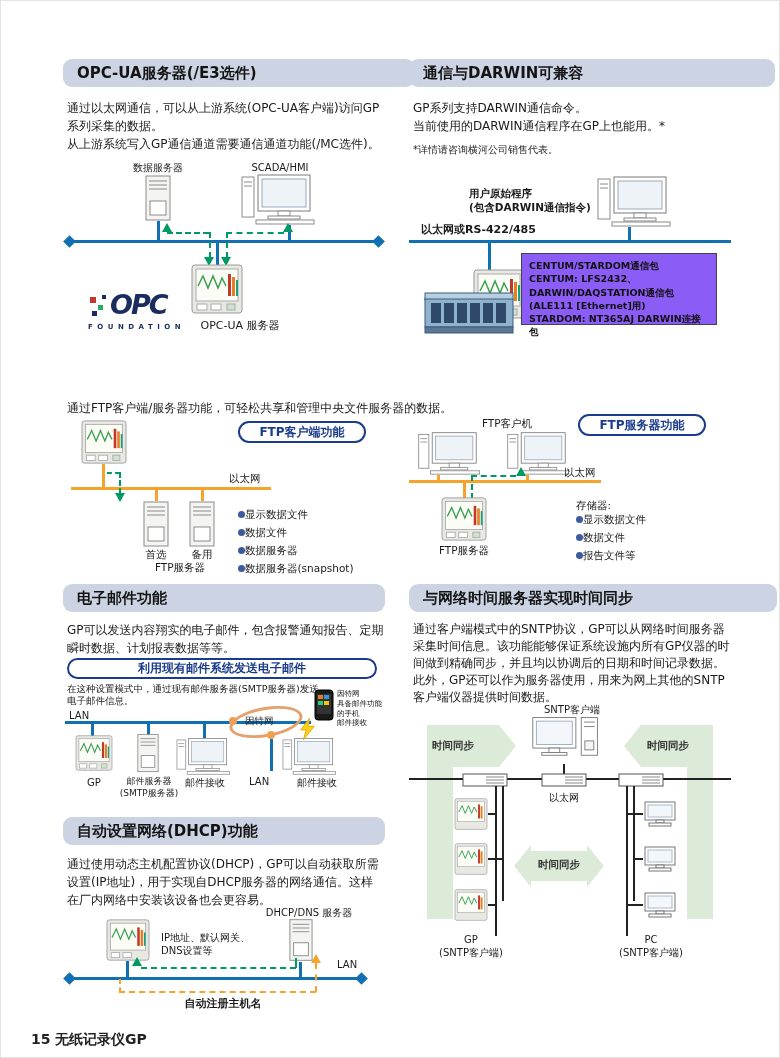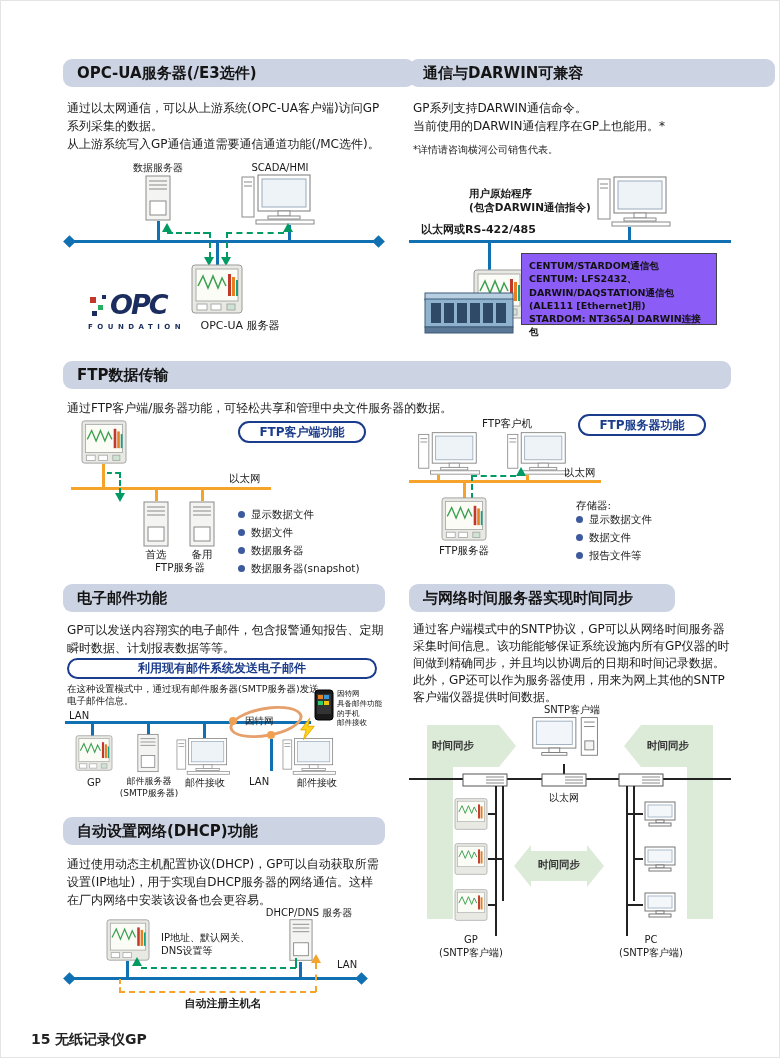--- a/index.html
+++ b/index.html
@@ -23,21 +23,21 @@
   .vorange { background:#f5a32a; width:3px; }
   .diamond { width:9px; height:9px; background:#1170b2; transform:rotate(45deg); }
   .dash-h { border-top:2px dashed #009a63; }
   .dash-v { border-left:2px dashed #009a63; }
   .dash-h-o { border-top:2px dashed #f5a32a; }
   .dash-v-o { border-left:2px dashed #f5a32a; }
   .tri-up   { width:0;height:0;border-left:5px solid transparent;border-right:5px solid transparent;border-bottom:9px solid #009a63; }
   .tri-down { width:0;height:0;border-left:5px solid transparent;border-right:5px solid transparent;border-top:9px solid #009a63; }
   .tri-up-o { width:0;height:0;border-left:5px solid transparent;border-right:5px solid transparent;border-bottom:9px solid #f5a32a; }
   .dot { width:7px; height:7px; border-radius:50%; background:#3d5a9e; flex:0 0 auto; margin-top:3px; }
-  .file-item { display:flex; gap:6px; font-size:10.5px; color:#1a1a1a; margin-bottom:4px; align-items:flex-start; }
+  .file-item { display:flex; gap:0; font-size:10.5px; color:#1a1a1a; margin-bottom:4px; align-items:flex-start; }
   .pale { background:#dcead8; }
   .tri-pale-r { width:0;height:0;border-top:21px solid transparent;border-bottom:21px solid transparent;border-left:17px solid #dcead8; }
   .tri-pale-l { width:0;height:0;border-top:21px solid transparent;border-bottom:21px solid transparent;border-right:17px solid #dcead8; }
   .sync-lbl { font-size:10.5px; font-weight:bold; color:#333; }
   .box-note { border:1px solid #444; font-size:9.5px; font-weight:bold; line-height:1.4;
               padding:5px 7px; white-space:pre-line; color:#111; background:#8b5cf6; }
   .opc-word { font-size:27px; font-weight:bold; font-style:italic; color:#1b2d5e; letter-spacing:-2px; line-height:1; }
   .opc-found { font-size:7px; font-weight:bold; color:#1b2d5e; letter-spacing:4.5px; }
   .ellipse { border:3px solid #e5a06b; border-radius:50%; transform:rotate(-10deg); }
   .oball { border-radius:50%; background:#f0a050; }
@@ -173,23 +173,20 @@
           <rect x="2" y="36" width="88" height="6" fill="#5a7896" stroke="#3d5a78"></rect>
         </svg>
     </div>
     <div class="abs box-note" style="left:112px;top:92px;width:196px;height:72px;">CENTUM/STARDOM通信包
 CENTUM: LFS2432、
 DARWIN/DAQSTATION通信包
 (ALE111 [Ethernet]用)
 STARDOM: NT365AJ DARWIN连接包</div>
   </div>
 
-  <div class="abs sec-header" style="left:62px;top:360px;width:668px;">
-    <span>FTP数据传输</span>
-  </div>
   <div class="abs body-text" style="left:66px;top:398px;width:668px;">通过FTP客户端/服务器功能，可轻松共享和管理中央文件服务器的数据。</div>
 
   <div class="abs" style="left:62px;top:415px;width:322px;height:160px;">
     <div class="abs" style="left:18px;top:4px;">
       <svg width="46" height="44" viewBox="0 0 52 50">
           <rect x="1" y="1" width="50" height="48" rx="3" fill="#e9e9e4" stroke="#999"></rect>
           <rect x="5" y="5" width="42" height="32" fill="#fcfcf6" stroke="#aaa"></rect>
           <polyline points="7,22 12,12 17,24 22,12 27,24 31,14 35,22" fill="none" stroke="#3aa050" stroke-width="1.5"></polyline>
           <rect x="37" y="10" width="3" height="22" fill="#c0392b"></rect>
           <rect x="41" y="13" width="3" height="19" fill="#e67e22"></rect>
@@ -399,21 +396,21 @@
           <polygon points="14,1 4,14 10,14 7,25 19,10 12,10" fill="#ffd21e" stroke="#e8a400"></polygon>
         </svg>
     </div>
     <div class="abs lbl lbl-c" style="left:14px;top:93px;width:34px;font-size:10px;">GP</div>
     <div class="abs lbl lbl-c" style="left:48px;top:93px;width:76px;font-size:9px;">邮件服务器
 (SMTP服务器)</div>
     <div class="abs lbl lbl-c" style="left:116px;top:93px;width:52px;font-size:10px;">邮件接收</div>
     <div class="abs lbl lbl-c" style="left:228px;top:93px;width:52px;font-size:10px;">邮件接收</div>
   </div>
 
-  <div class="abs sec-header" style="left:408px;top:583px;width:266px;">
+  <div class="abs sec-header" style="left:408px;top:583px;width:368px;">
     <span>与网络时间服务器实现时间同步</span>
   </div>
   <div class="abs body-text" style="left:412px;top:620px;width:322px;line-height:1.42;">通过客户端模式中的SNTP协议，GP可以从网络时间服务器采集时间信息。该功能能够保证系统设施内所有GP仪器的时间做到精确同步，并且均以协调后的日期和时间记录数据。此外，GP还可以作为服务器使用，用来为网上其他的SNTP客户端仪器提供时间数据。</div>
 
   <div class="abs" style="left:408px;top:700px;width:322px;height:265px;">
 
     <div class="abs pale" style="left:18px;top:30px;width:26px;height:188px;"></div>
     <div class="abs pale" style="left:18px;top:24px;width:72px;height:42px;"></div>
     <div class="abs tri-pale-r" style="left:90px;top:24px;"></div>
     <div class="abs pale" style="left:278px;top:30px;width:26px;height:188px;"></div>

